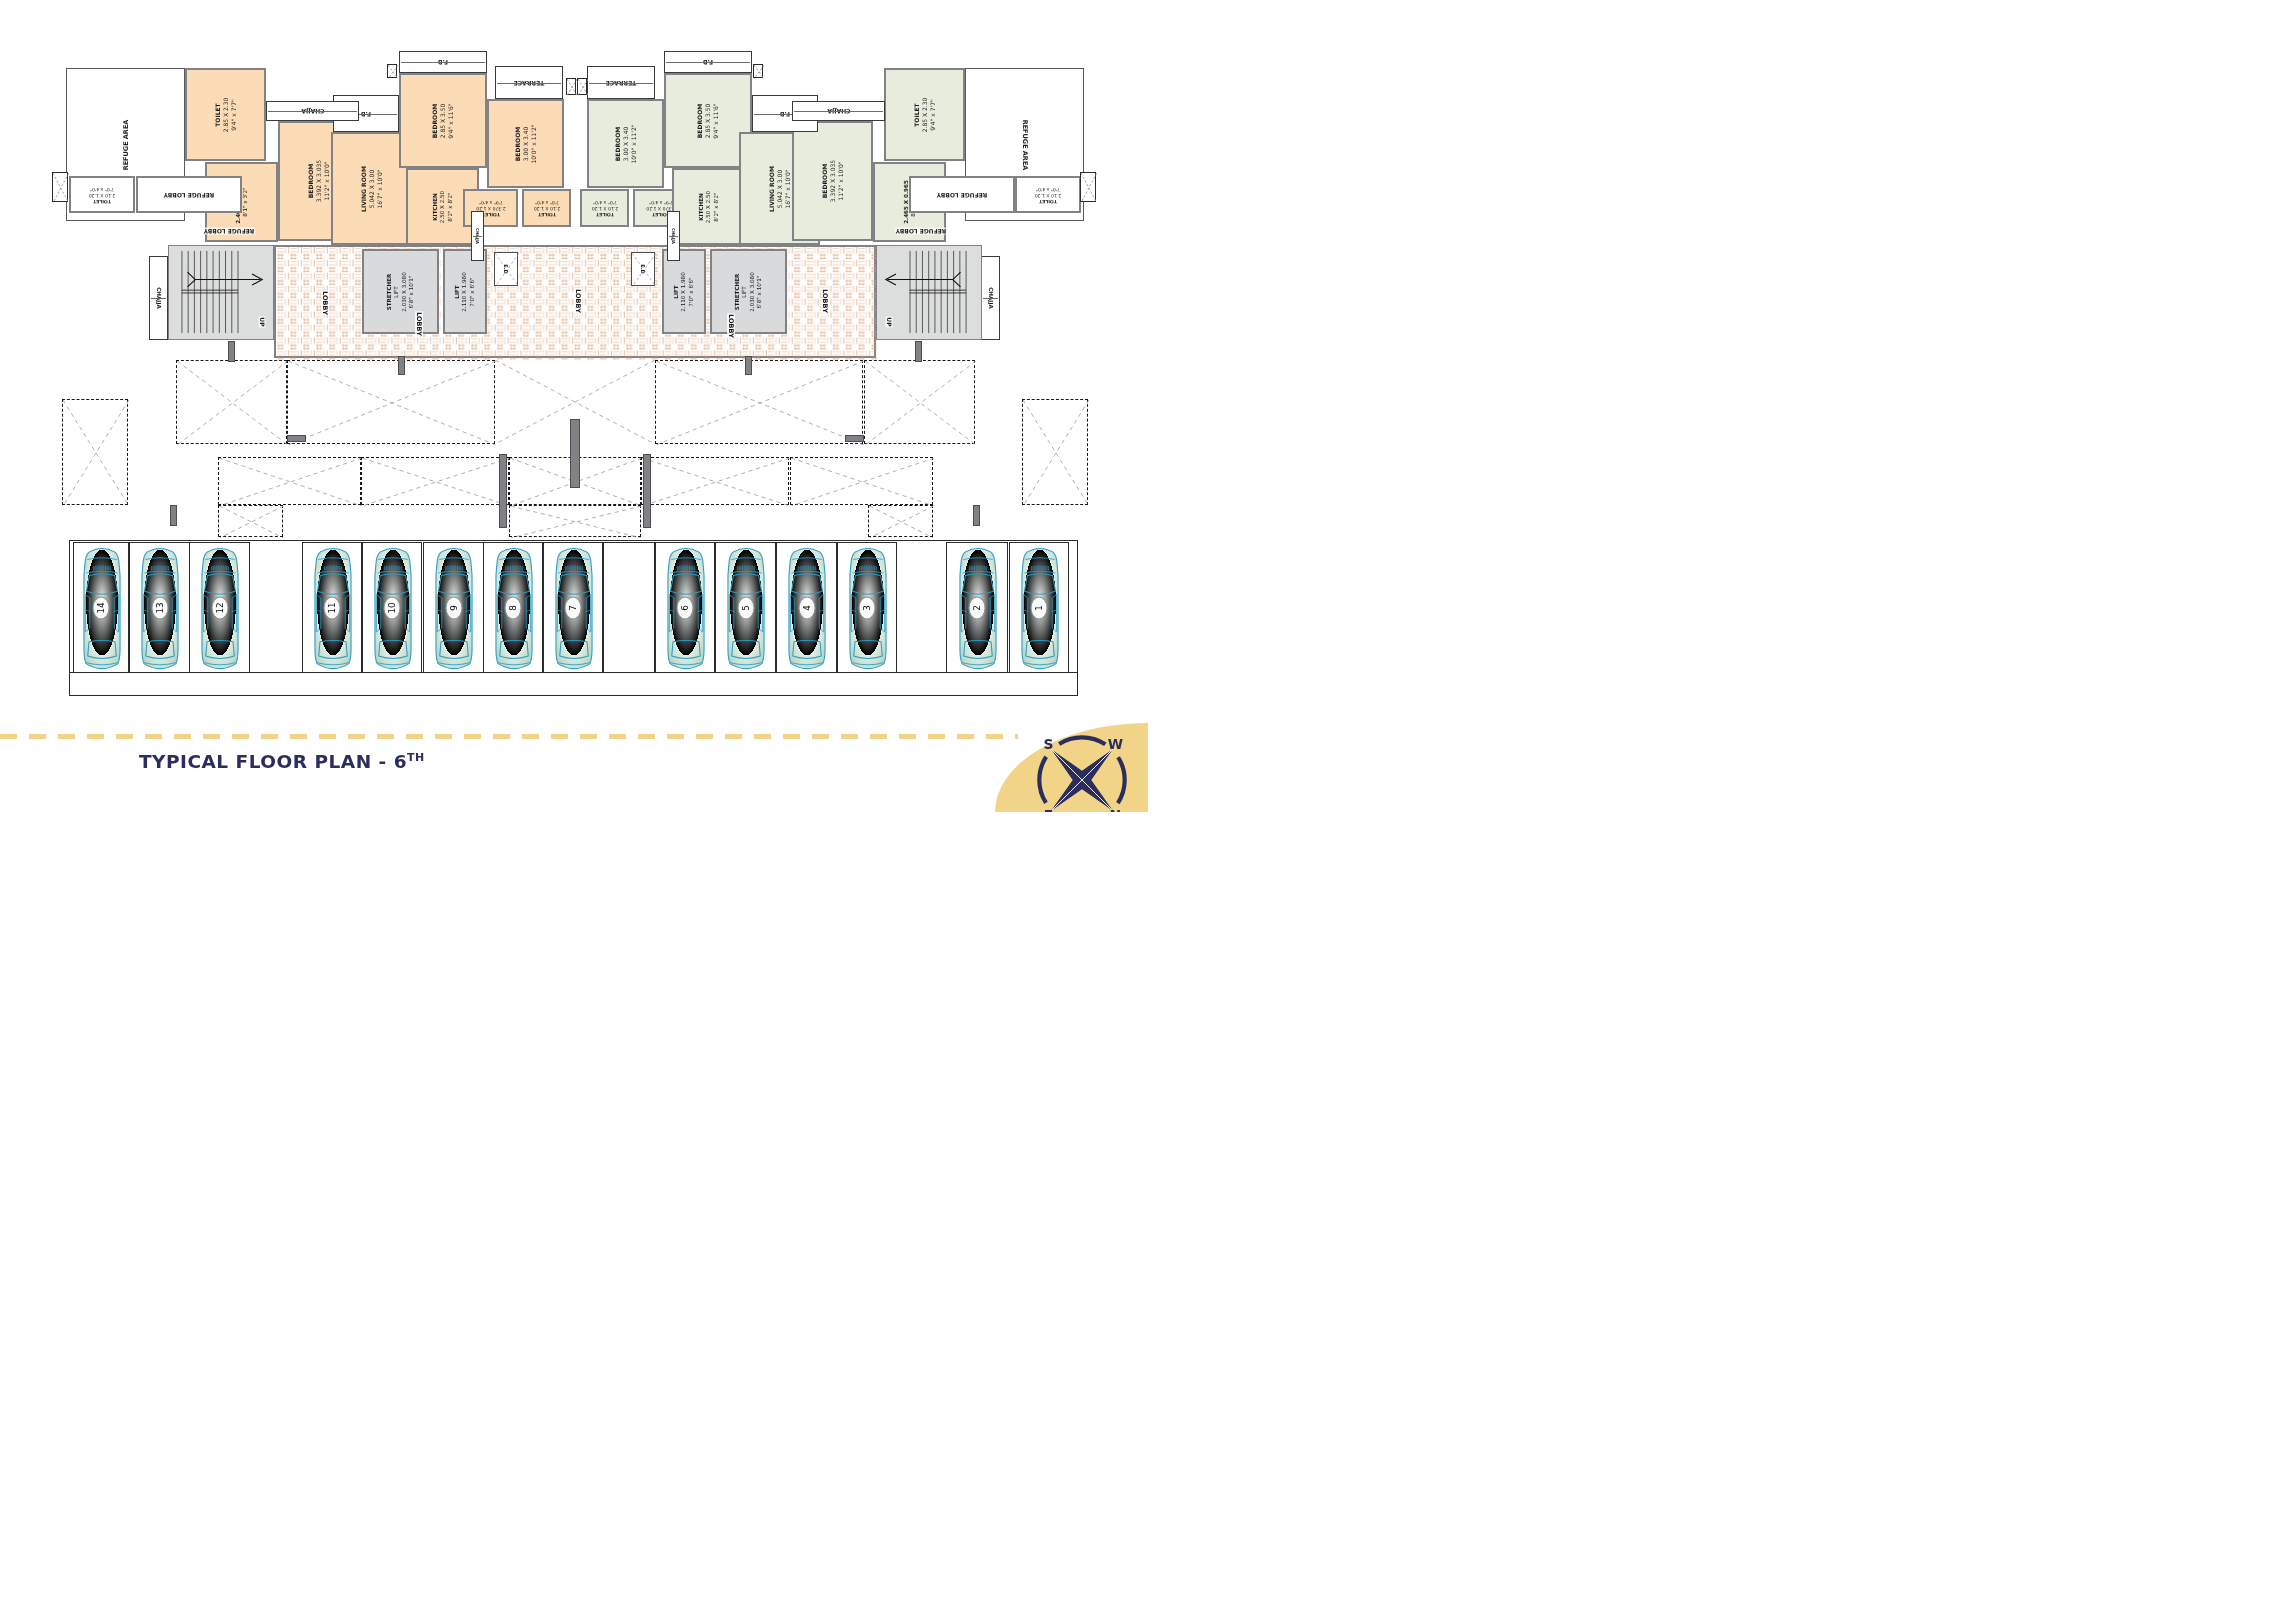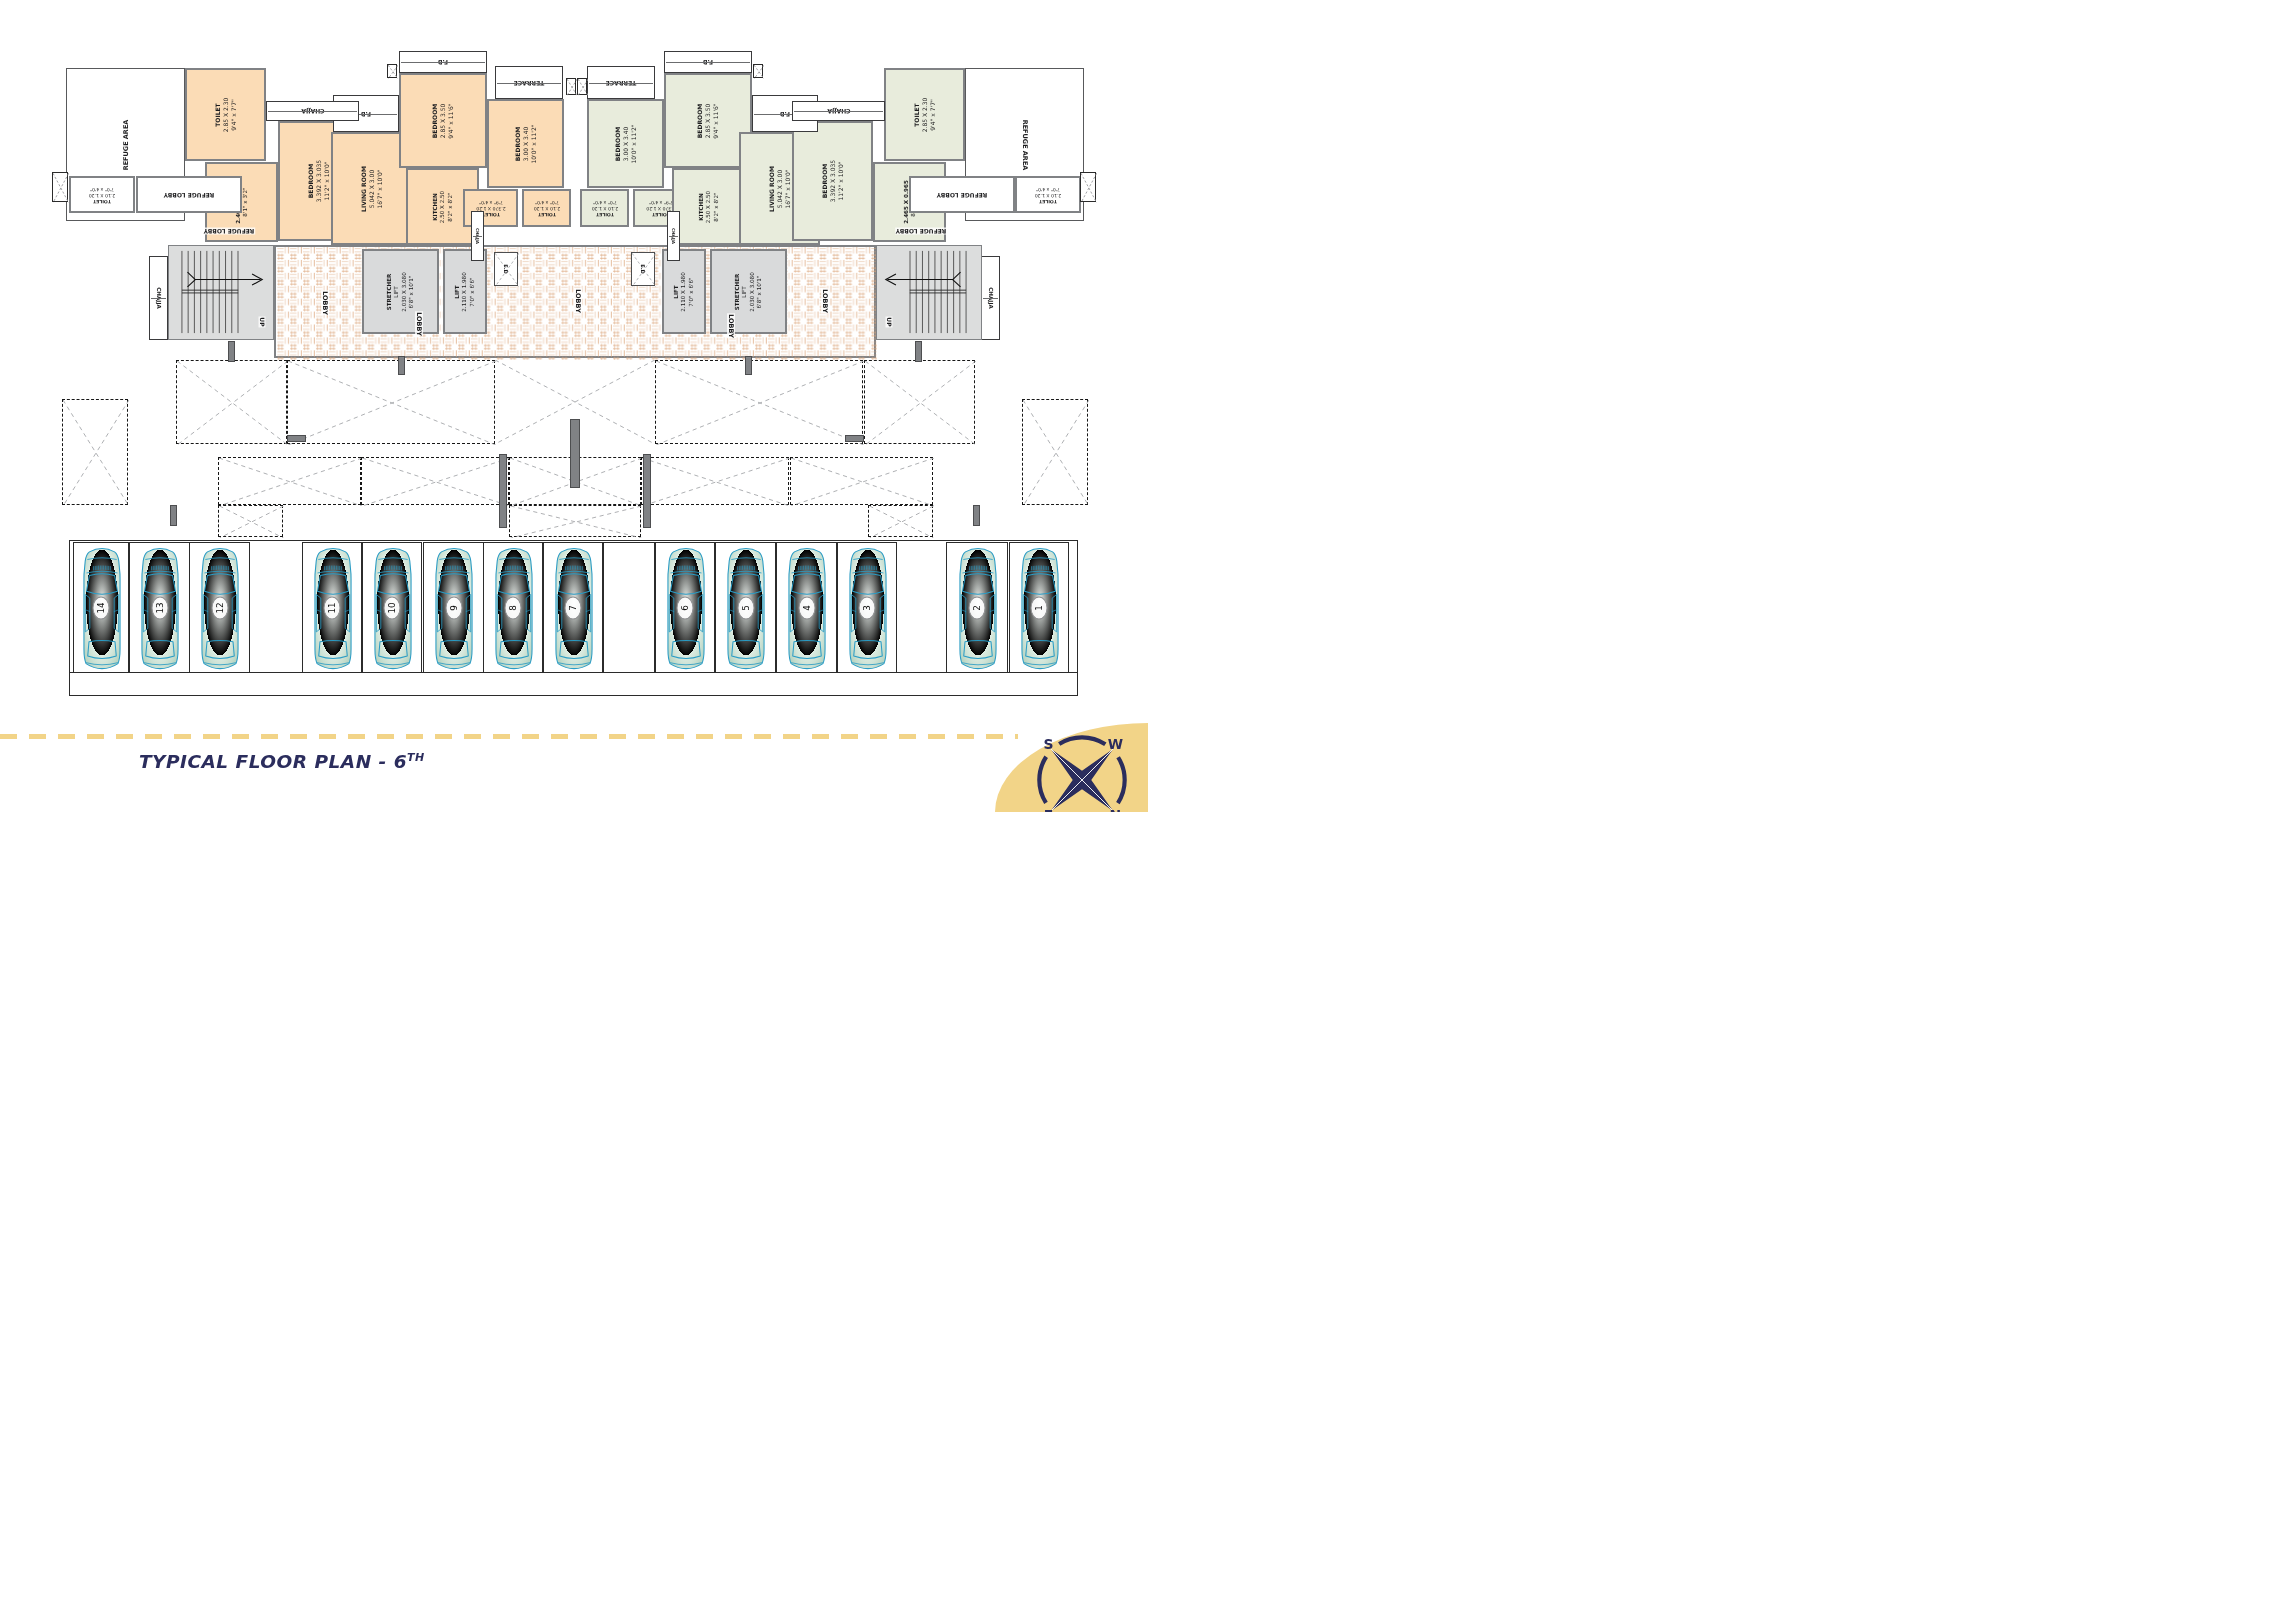--- a/index.html
+++ b/index.html
@@ -26,21 +26,21 @@
   #lobby{position:absolute;box-sizing:border-box;border:2.8px solid var(--wall);background:#fff;}
   .stall{position:absolute;box-sizing:border-box;border:0.9px solid #2b2b2b;background:#fff;}
   .car{position:absolute;}
   .car-num{position:absolute;left:50%;top:50%;width:21px;height:15px;border-radius:50%;
     border:0.9px solid #8f9092;background:rgba(255,255,255,.92);color:#111;
     font-size:8.8px;font-weight:500;text-align:center;line-height:14px;
     transform:translate(-50%,-50%) rotate(-90deg);}
   #parking-outer{position:absolute;box-sizing:border-box;border:1.2px solid #2b2b2b;background:#fff;}
   #parking-innerline{position:absolute;border-top:0.9px solid #2b2b2b;height:0;}
   #goldline{position:absolute;}
-  #title-block{position:absolute;color:var(--navy);font-weight:700;font-size:18.5px;letter-spacing:0.5px;font-style:italic;}
+  #title-block{position:absolute;color:var(--navy);font-weight:700;font-size:18.5px;letter-spacing:0.5px;}
   #title-block sup{font-size:11px;}
   #gold-blob{position:absolute;background:var(--gold);border-top-left-radius:100% 100%;}
   svg text{font-family:"DejaVu Sans","Liberation Sans",sans-serif;}
 </style>
 </head>
 <body>
 
 <svg width="0" height="0" style="position:absolute" aria-hidden="true">
   <defs>
     <radialGradient id="carG" cx="0.5" cy="0.45" r="0.8">

